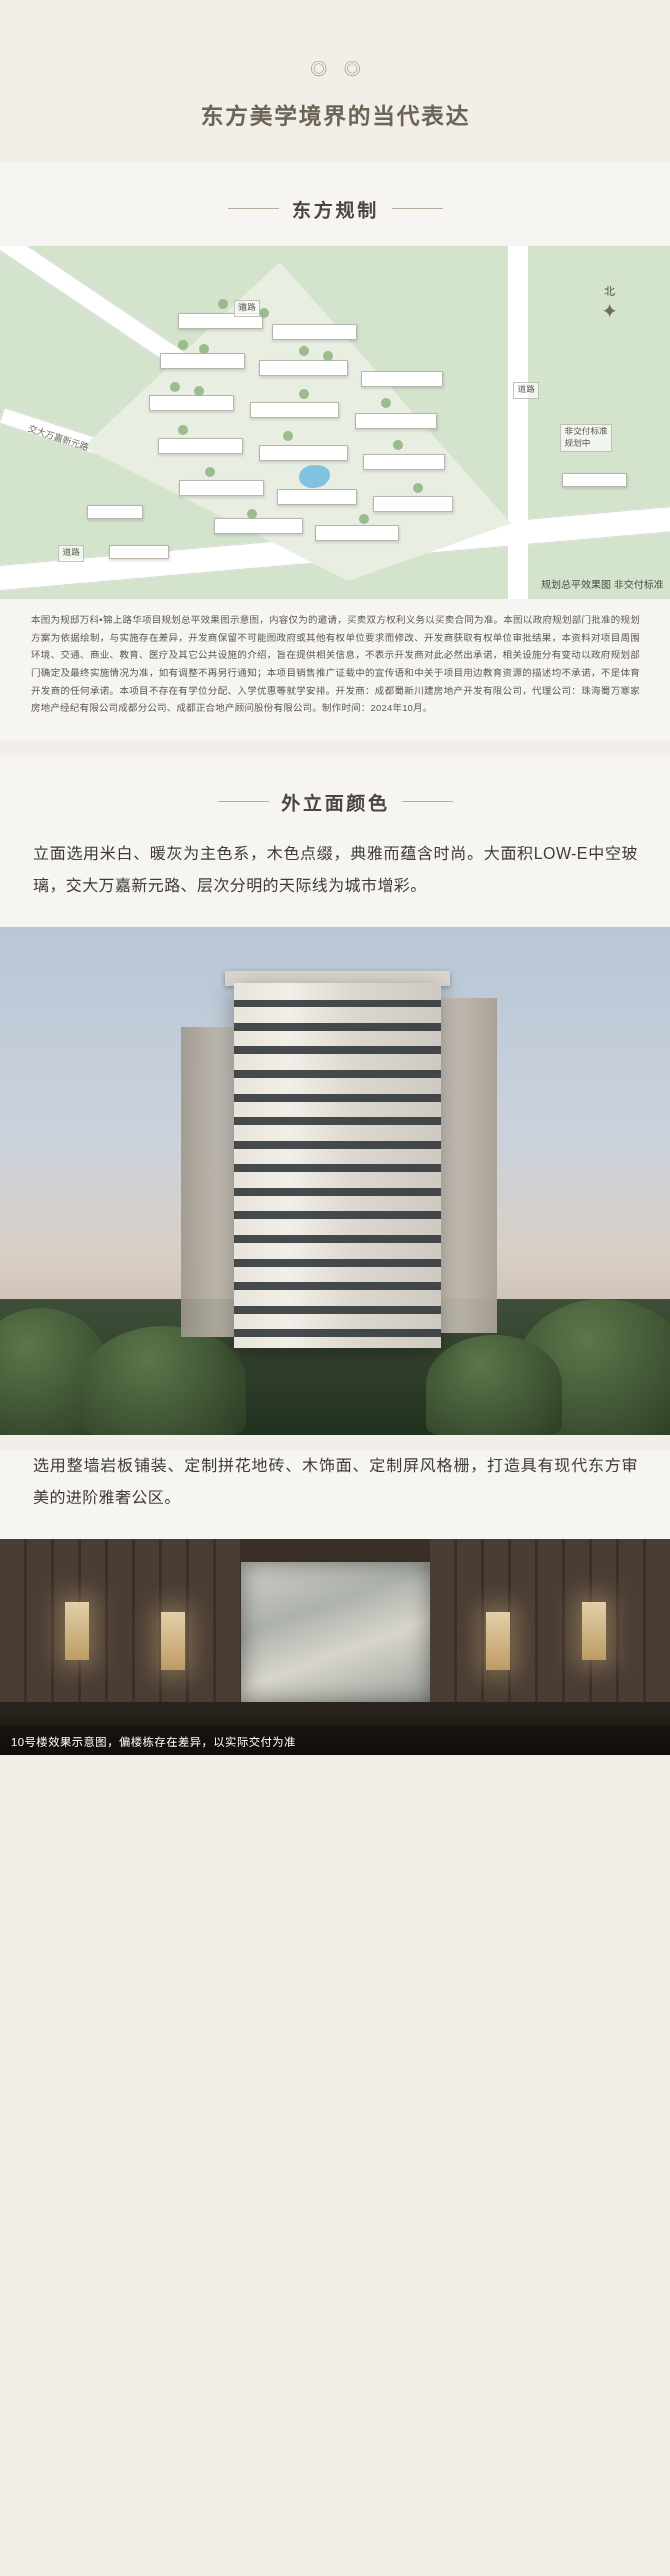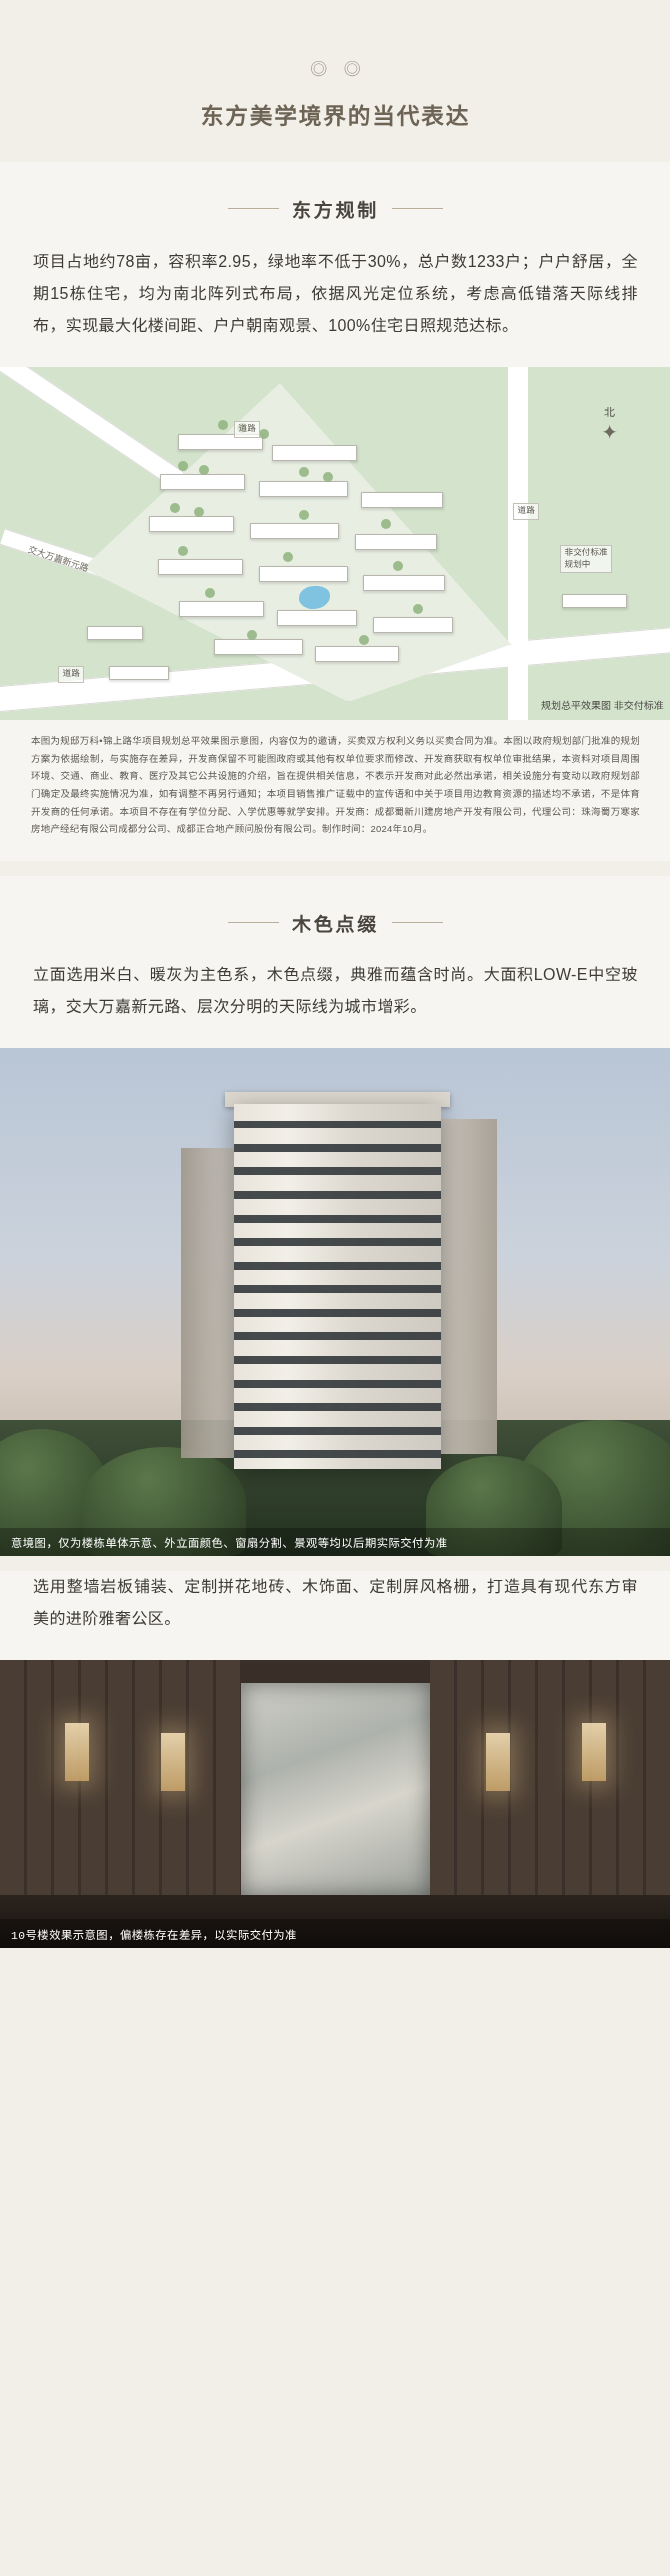--- a/index.html
+++ b/index.html
@@ -253,25 +253,24 @@
     left: 181px;
     top: 100px;
     width: 53px;
     bottom: 98px;
     background: linear-gradient(90deg,#9e968b,#c7c1b7);
     opacity: .9;
   }
   
   .lobby {
     width: 671px;
-    height: 288px;
+    height: 216px;
     position: relative;
     overflow: hidden;
     background: linear-gradient(#3a3029, #241d18);
-    font-family: Liberation Mono, monospace;
   }
   .lb-wall {
     position: absolute;
     top: 0; bottom: 0;
     background: repeating-linear-gradient(90deg,#4a3d33 0px,#4a3d33 23.6px,#3b3029 23.6px,#3b3029 27px);
   }
   .lb-marble {
     position: absolute;
     left: 241px;
     top: 23.6px;
@@ -307,21 +306,20 @@
     </div>
     <div class="title-sub">东方美学境界的当代表达</div>
   </div>
 
   <div class="section">
     <div class="section-head">
       <span class="rule"></span>
       <span class="label">东方规制</span>
       <span class="rule"></span>
     </div>
-    <div class="body-text">项目占地约78亩，容积率2.95，绿地率不低于30%，总户数1233户；户户舒居，全期15栋住宅，均为南北阵列式布局，依据风光定位系统，考虑高低错落天际线排布，实现最大化楼间距、户户朝南观景、100%住宅日照规范达标。</div>
 
     <div class="figure">
       <div class="siteplan">
 
         <div class="sp-green" style="left:0;top:0;width:671px;height:353px;"></div>
         <div class="sp-green" style="left:0;top:0;width:671px;height:353px;background:#d3e3cc;"></div>
 
         <div class="sp-road" style="left:-36px;top:288px;width:780px;height:23.6px;transform:rotate(-5deg);"></div>
         <div class="sp-road" style="left:-54px;top:78px;width:390px;height:18px;transform:rotate(34deg);"></div>
         <div class="sp-road" style="left:508px;top:-18px;width:20px;height:399px;"></div>
@@ -384,21 +382,21 @@
         <div class="sp-note" style="right:7.3px;bottom:7.3px;font-size:10px;color:#4c4a45;">规划总平效果图 非交付标准</div>
       </div>
     </div>
 
     <div class="disclaimer">本图为规邸万科•锦上路华项目规划总平效果图示意图，内容仅为的邀请，买卖双方权利义务以买卖合同为准。本图以政府规划部门批准的规划方案为依据绘制，与实施存在差异，开发商保留不可能图政府或其他有权单位要求而修改、开发商获取有权单位审批结果，本资料对项目周围环境、交通、商业、教育、医疗及其它公共设施的介绍，旨在提供相关信息，不表示开发商对此必然出承诺，相关设施分有变动以政府规划部门确定及最终实施情况为准，如有调整不再另行通知；本项目销售推广证载中的宣传语和中关于项目用边教育资源的描述均不承诺，不是体育开发商的任何承诺。本项目不存在有学位分配、入学优惠等就学安排。开发商：成都蜀新川建房地产开发有限公司，代理公司：珠海蜀万寒家房地产经纪有限公司成都分公司、成都正合地产顾问股份有限公司。制作时间：2024年10月。</div>
   </div>
 
   <div class="section">
     <div class="section-head">
       <span class="rule"></span>
-      <span class="label">木色点缀</span>
+      <span class="label">外立面颜色</span>
       <span class="rule"></span>
     </div>
     <div class="body-text">立面选用米白、暖灰为主色系，木色点缀，典雅而蕴含时尚。大面积LOW-E中空玻璃，交大万嘉新元路、层次分明的天际线为城市增彩。</div>
 
     <div class="figure">
       <div class="tower">
         <div class="tw-ground"></div>
         <div class="tw-bush" style="left:-27px;"></div>
         <div class="tw-bush" style="left:83px;width:163px;height:109px;"></div>
         <div class="tw-bush" style="right:-18px;width:172px;height:136px;"></div>
@@ -416,21 +414,20 @@
           <div class="tw-floor" style="top:158px;"></div>
           <div class="tw-floor" style="top:181px;"></div>
           <div class="tw-floor" style="top:205px;"></div>
           <div class="tw-floor" style="top:228px;"></div>
           <div class="tw-floor" style="top:252px;"></div>
           <div class="tw-floor" style="top:276px;"></div>
           <div class="tw-floor" style="top:299px;"></div>
           <div class="tw-floor" style="top:323px;"></div>
           <div class="tw-floor" style="top:346px;"></div>
         </div>
-        <div class="caption-bar">意境图，仅为楼栋单体示意、外立面颜色、窗扇分割、景观等均以后期实际交付为准</div>
       </div>
     </div>
   </div>
 
   <div class="section">
     <div class="body-text">选用整墙岩板铺装、定制拼花地砖、木饰面、定制屏风格栅，打造具有现代东方审美的进阶雅奢公区。</div>
 
     <div class="figure">
       <div class="lobby">
         <div class="lb-wall" style="left:0;width:241px;"></div>

